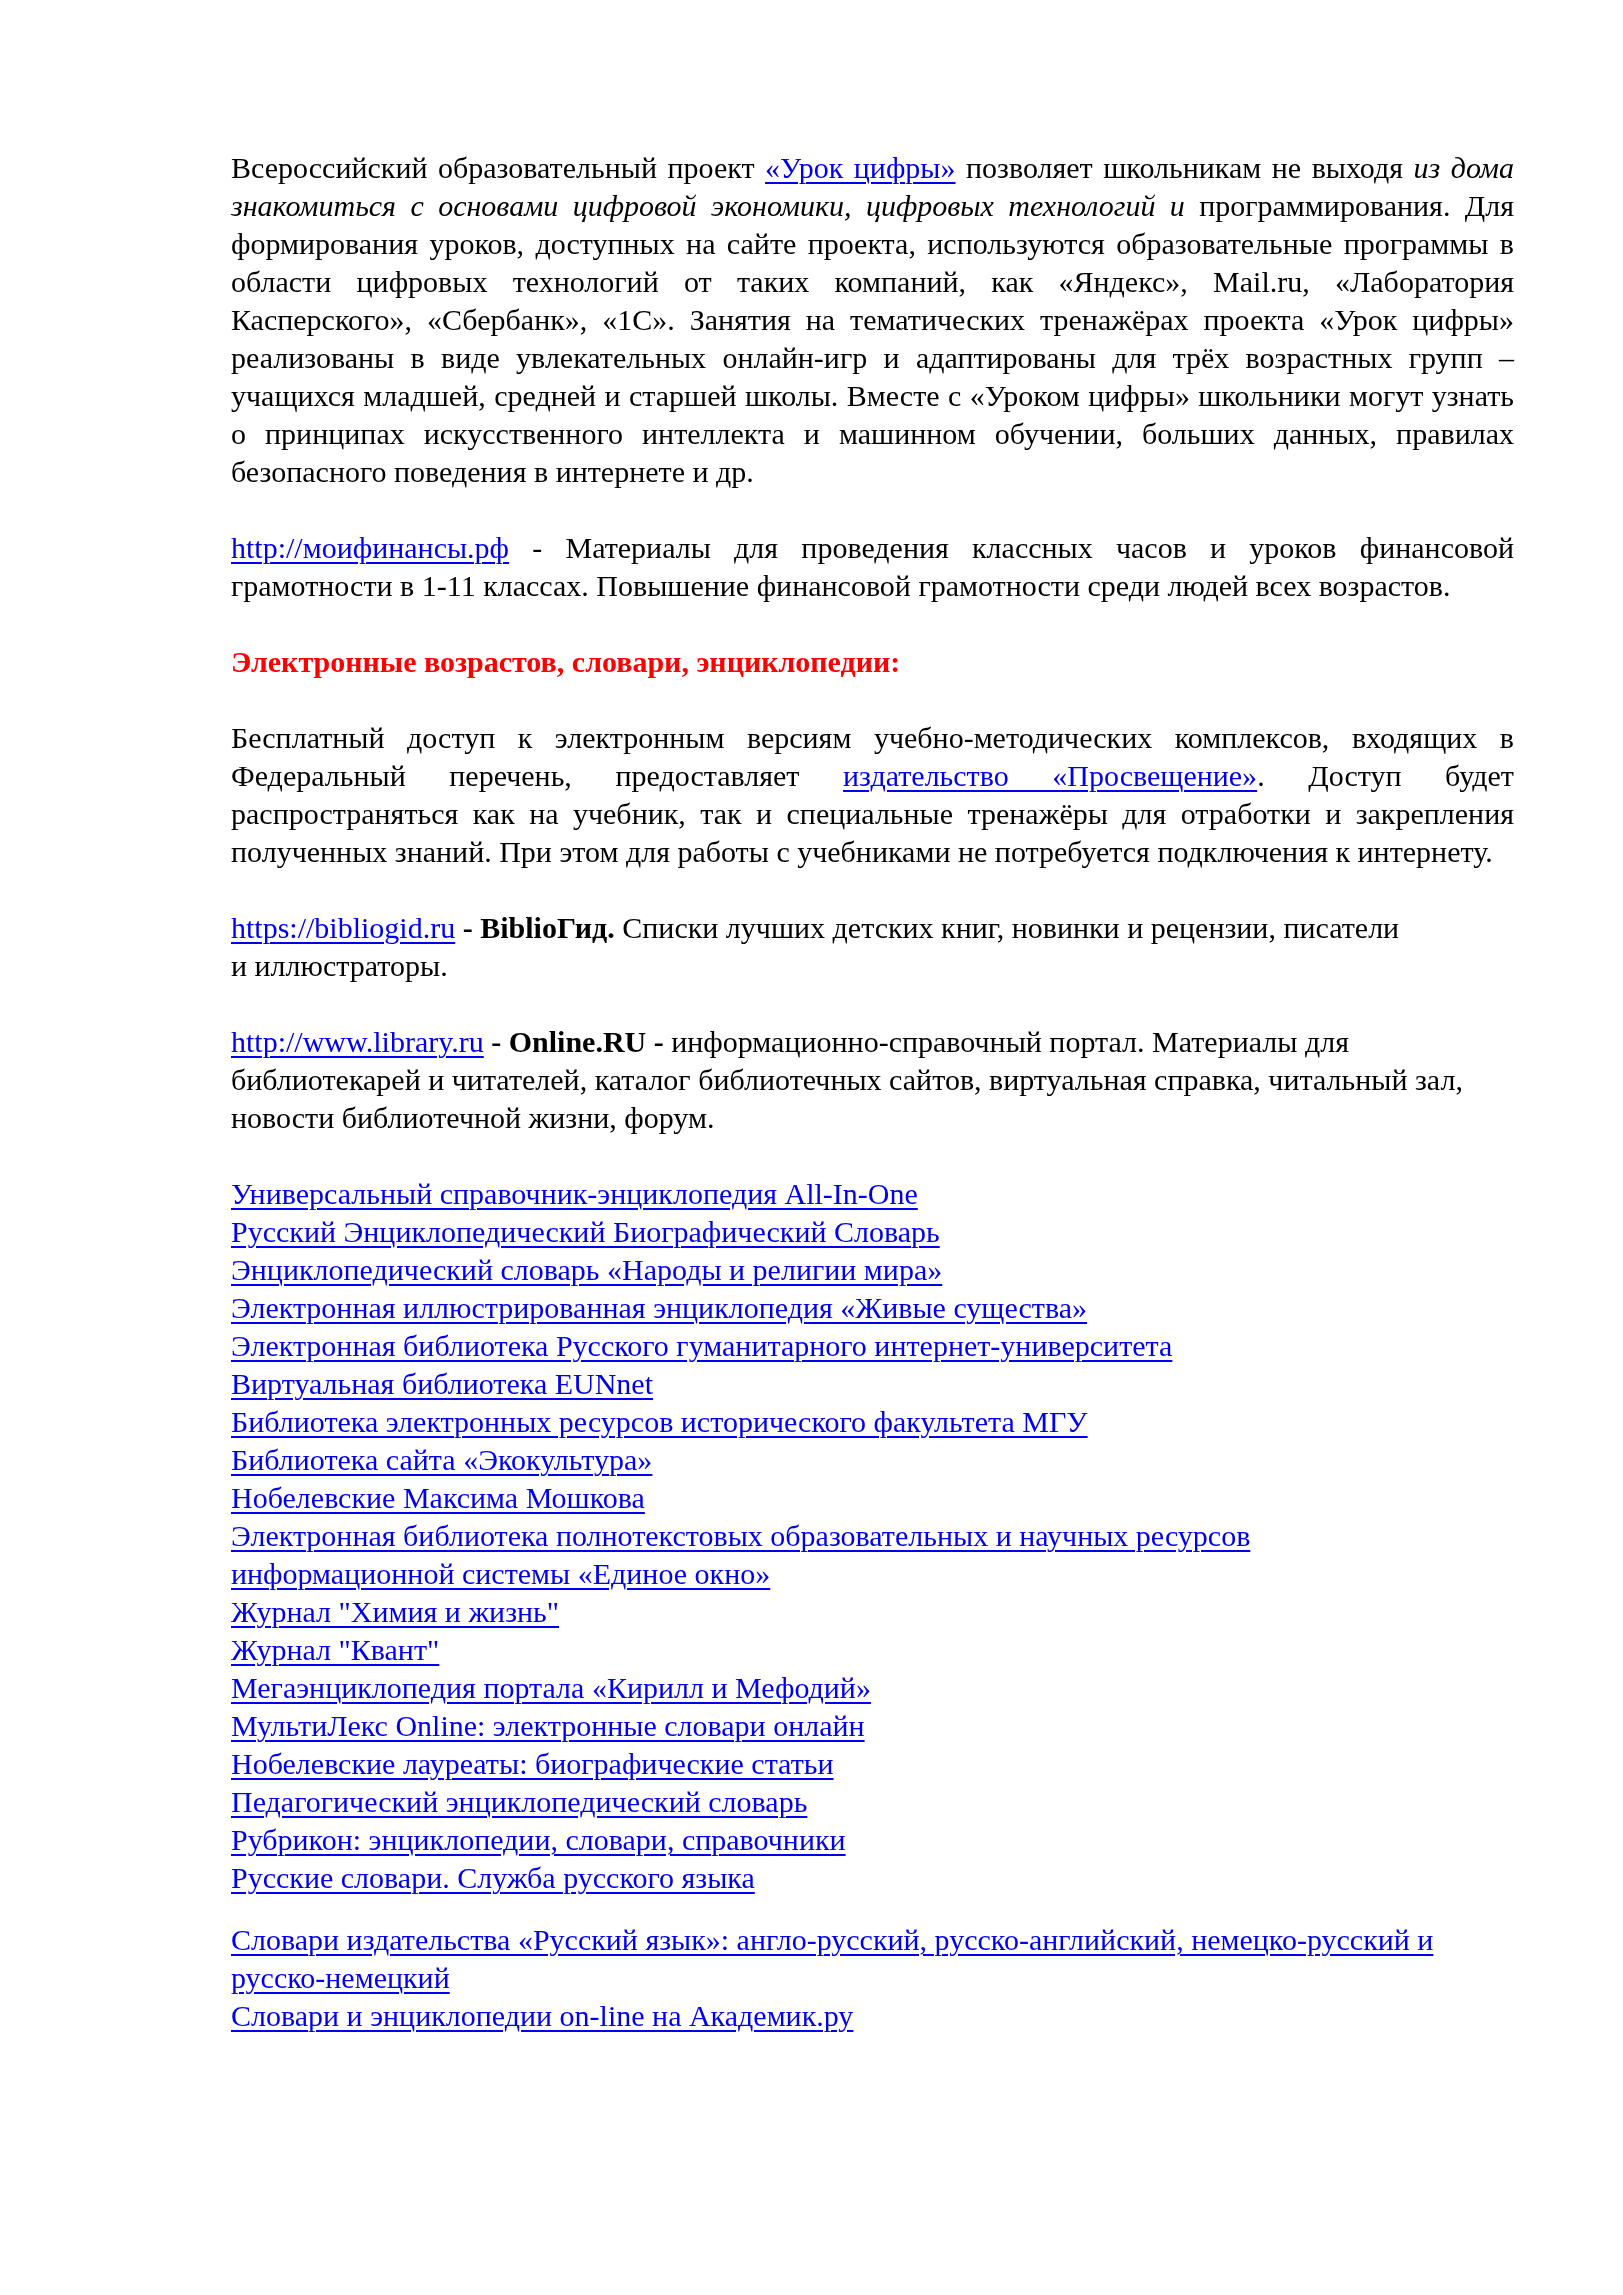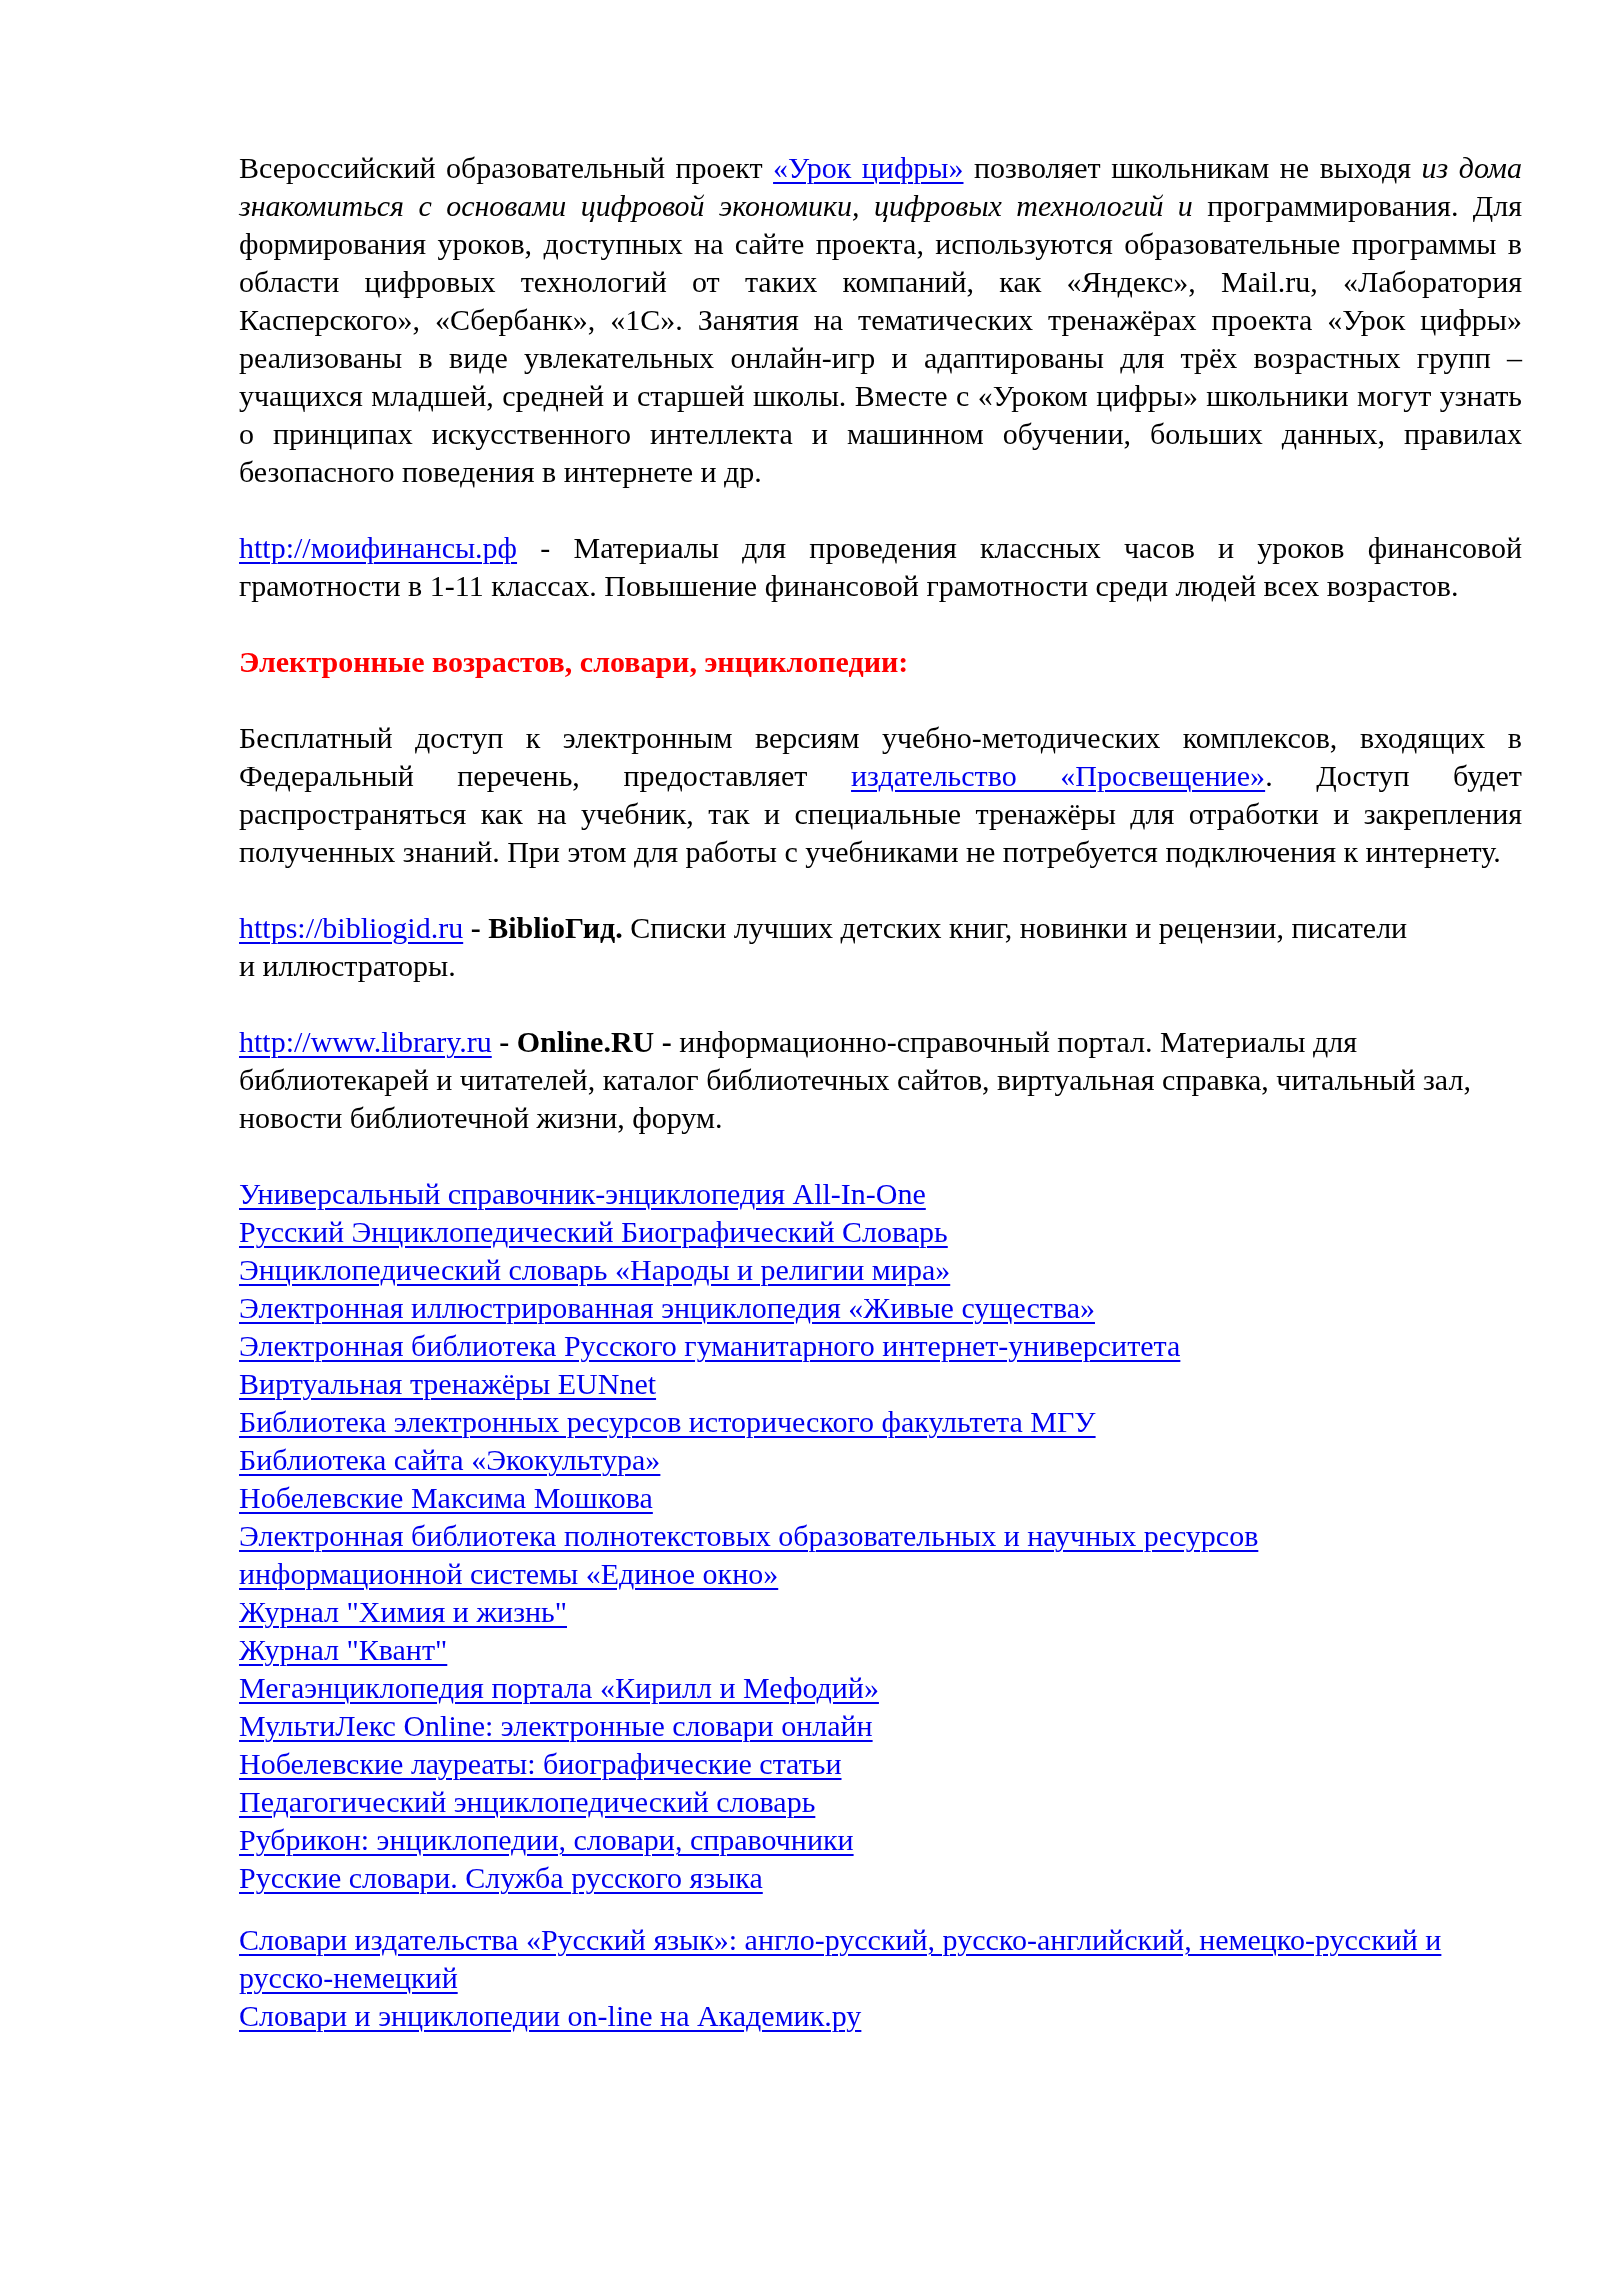--- a/index.html
+++ b/index.html
@@ -1,19 +1,19 @@
 <!DOCTYPE html>
 <html style="font-size:10.5px"><head>
 <meta charset="utf-8">
 <style>
   html, body { margin: 0; padding: 0; background: #ffffff; }
   body { width: 1623px; height: 2295px; position: relative; overflow: hidden; }
   .page {
     position: absolute;
-    left: 239px;
+    left: 231px;
     top: 149px;
     width: 1283px;
     font-family: "Liberation Serif", serif;
     font-size: 30px;
     line-height: 38px;
     color: #000000;
   }
   p { margin: 0; }
   .justify { text-align: justify; }
   .gap { height: 38px; }
@@ -56,21 +56,21 @@
     <a href="#">http://www.library.ru</a><span class="bold"> - Online.RU - </span><span>информационно-справочный портал. Материалы для библиотекарей и читателей, каталог библиотечных сайтов, виртуальная справка, читальный зал, новости библиотечной жизни, форум.</span>
   </p>
   <div class="gap"></div>
 
   <div class="link-list">
     <div><a href="#">Универсальный справочник-энциклопедия All-In-One</a></div>
     <div><a href="#">Русский Энциклопедический Биографический Словарь</a></div>
     <div><a href="#">Энциклопедический словарь «Народы и религии мира»</a></div>
     <div><a href="#">Электронная иллюстрированная энциклопедия «Живые существа»</a></div>
     <div><a href="#">Электронная библиотека Русского гуманитарного интернет-университета</a></div>
-    <div><a href="#">Виртуальная тренажёры EUNnet</a></div>
+    <div><a href="#">Виртуальная библиотека EUNnet</a></div>
     <div><a href="#">Библиотека электронных ресурсов исторического факультета МГУ</a></div>
     <div><a href="#">Библиотека сайта «Экокультура»</a></div>
     <div><a href="#">Нобелевские Максима Мошкова</a></div>
     <div style="width:1178px;"><a href="#">Электронная библиотека полнотекстовых образовательных и научных ресурсов информационной системы «Единое окно»</a></div>
     <div><a href="#">Журнал "Химия и жизнь"</a></div>
     <div><a href="#">Журнал "Квант"</a></div>
     <div><a href="#">Мегаэнциклопедия портала «Кирилл и Мефодий»</a></div>
     <div><a href="#">МультиЛекс Online: электронные словари онлайн</a></div>
     <div><a href="#">Нобелевские лауреаты: биографические статьи</a></div>
     <div><a href="#">Педагогический энциклопедический словарь</a></div>

